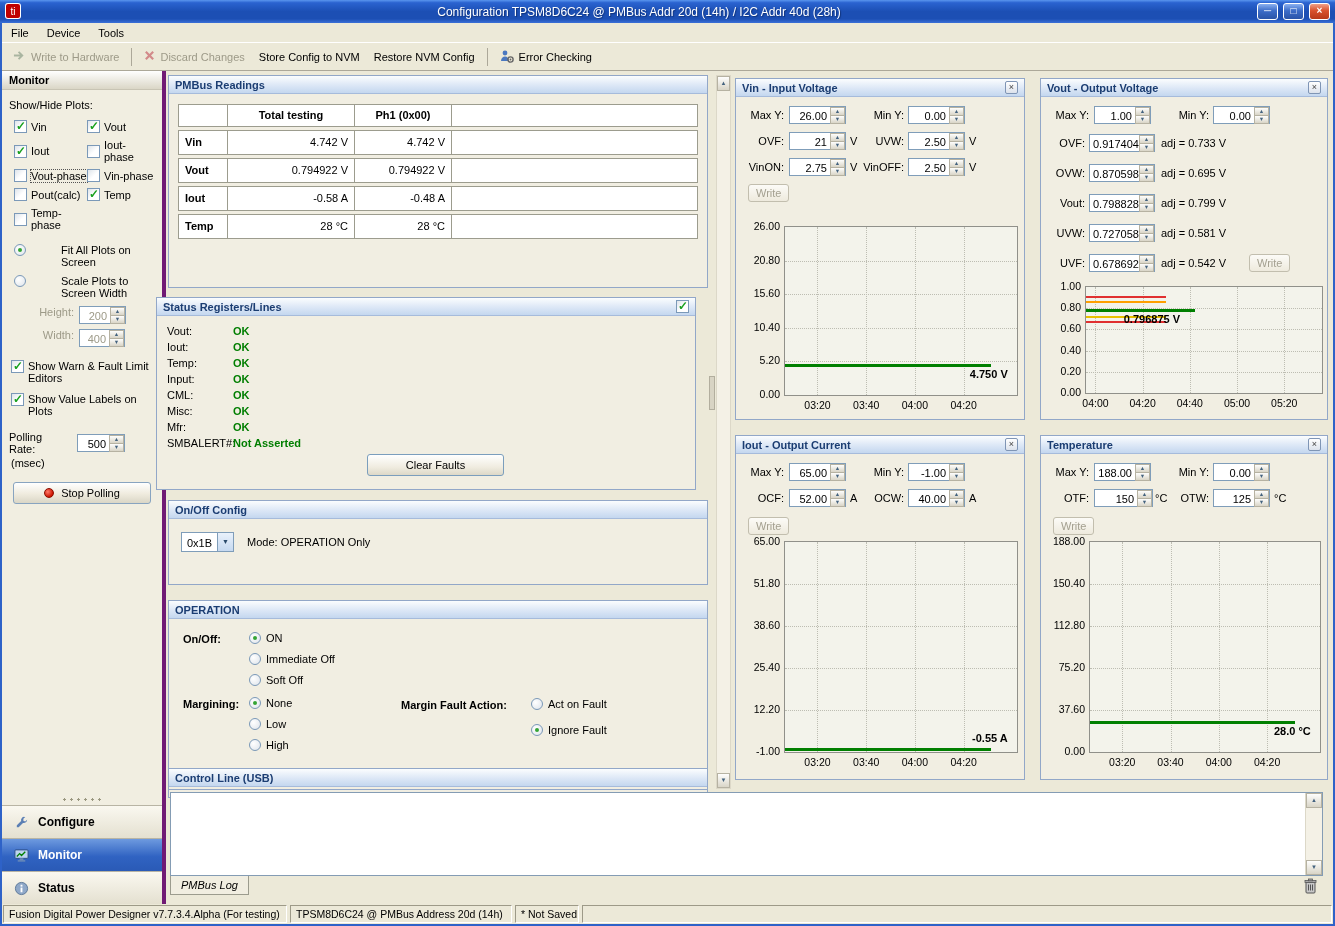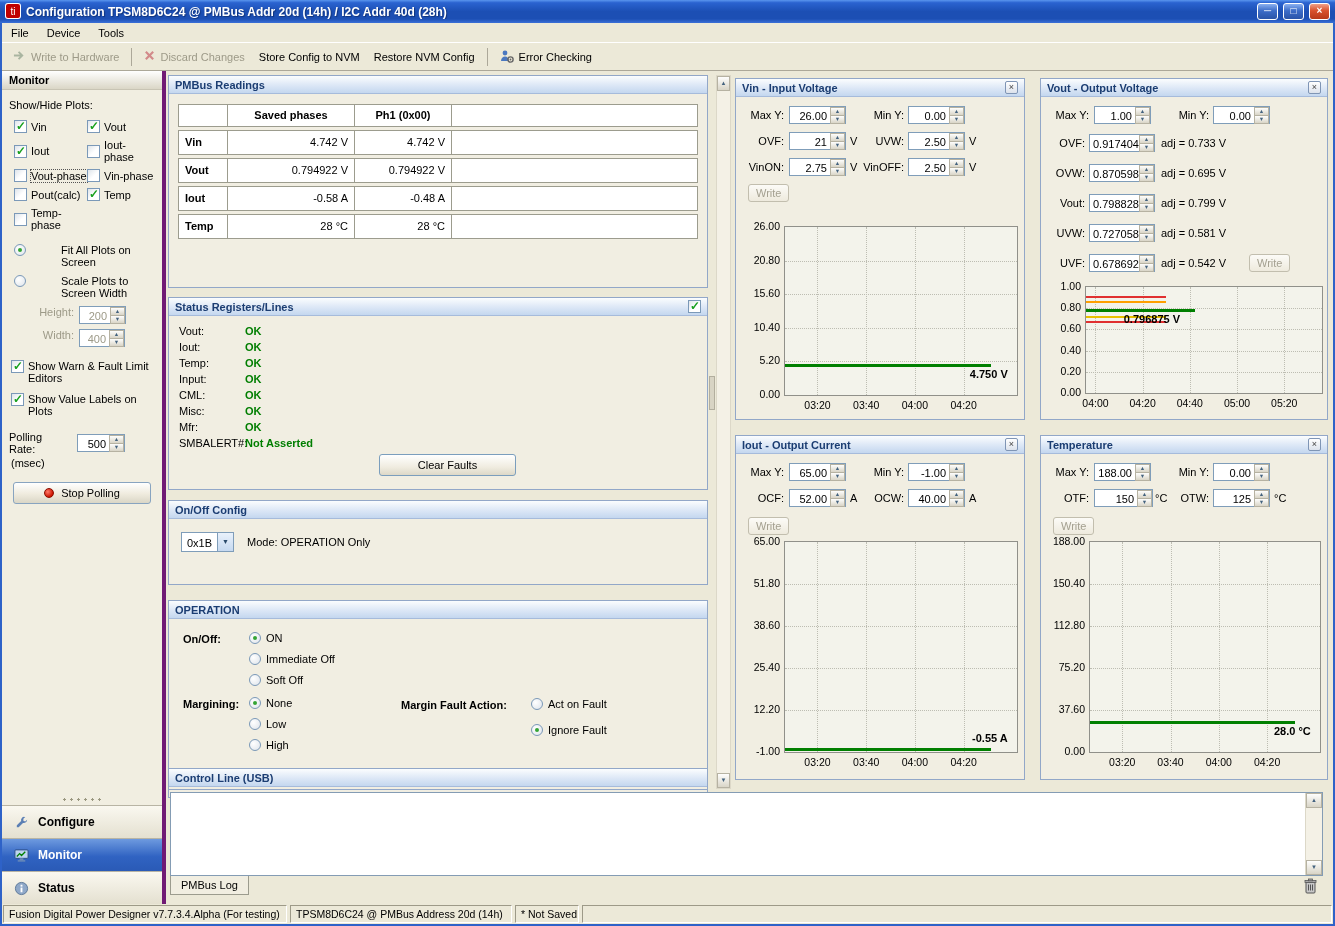--- a/index.html
+++ b/index.html
@@ -1,19 +1,19 @@
 <!DOCTYPE html>
 <html><head>
 <meta charset="utf-8">
 <style>
 *{margin:0;padding:0;box-sizing:border-box;}
 body{width:1335px;height:926px;position:relative;overflow:hidden;font-family:"Liberation Sans",sans-serif;font-size:11px;color:#000;background:#ECE9D8;}
 #win{position:absolute;inset:0;background:#ECE9D8;box-shadow:inset 2px 0 0 #2E62C8, inset -2px 0 0 #2E62C8, inset 0 -2px 0 #2E62C8;}
 .titlebar{position:absolute;left:0;top:0;right:0;height:23px;display:flex;align-items:center;gap:5px;padding:0 5px;background:linear-gradient(180deg,#5A96EE 0%,#2A63D0 12%,#1C4FB4 50%,#1C4FB4 82%,#3A70D8 100%);}
-.titlebar .title{flex:1;color:#fff;font-weight:bold;font-size:12px;text-shadow:1px 1px 1px #11337A;white-space:nowrap;overflow:hidden;}
+.titlebar .title{flex:1;color:#fff;font-weight:normal;font-size:12px;text-shadow:1px 1px 1px #11337A;white-space:nowrap;overflow:hidden;text-align:center;}
 .winbtn{width:21px;height:17px;border:1px solid #fff;border-radius:3px;color:#fff;font-size:10px;line-height:14px;text-align:center;font-weight:bold;}
 .winbtn.minb,.winbtn.maxb{background:linear-gradient(180deg,#8AB0F0,#3C6CC8 45%,#2A54A8);}
 .winbtn.closeb{background:linear-gradient(180deg,#F0A088,#D8502C 45%,#B83818);}
 .menubar{position:absolute;top:23px;left:2px;right:2px;height:20px;display:flex;align-items:center;background:#ECE9D8;border-bottom:1px solid #FFFFFF;}
 .menu-item{padding:3px 9px;}
 .toolbar{position:absolute;top:43px;left:2px;right:2px;height:28px;display:flex;align-items:center;padding:0 4px;background:#ECE9D8;border-bottom:1px solid #ACA899;}
 .tbtn{display:flex;align-items:center;gap:5px;padding:4px 7px;border-radius:2px;white-space:nowrap;}
 .tbtn.disabled{color:#9D9A88;}
 .tsep{width:1px;height:18px;background:#ACA899;margin:0 5px;}
 .sidebar{position:absolute;left:2px;top:71px;width:164px;bottom:22px;background:#F1EEE1;border-right:4px solid #701a75;display:flex;flex-direction:column;}
@@ -82,21 +82,21 @@
 .ylab{position:absolute;right:calc(100% + 5px);transform:translateY(-55%);font-size:10.5px;white-space:nowrap;}
 .xlab{position:absolute;top:calc(100% + 4px);transform:translateX(-50%);font-size:10.5px;}
 .dline{position:absolute;height:2px;left:0;}
 .dline.thick{height:3px;}
 .vlab{position:absolute;font-weight:bold;white-space:nowrap;}
 .midscroll{position:absolute;left:716px;top:75px;width:15px;height:714px;background:#F4F1E6;border:1px solid #DCD8C8;}
 .sarr{position:absolute;left:0;right:0;height:15px;background:linear-gradient(#FEFEFD,#D9D5C7);border:1px solid #B6B2A2;font-size:6px;line-height:13px;text-align:center;color:#44637F;}
 .vsplit{position:absolute;left:709px;top:376px;width:6px;height:34px;background:#D8D4C4;border:1px solid #B2AE9E;}
 .logbox{position:absolute;left:170px;right:12px;top:792px;height:84px;background:#fff;border:1px solid #849CB4;}
 .logscroll{position:absolute;top:0;bottom:0;right:0;width:17px;background:#F4F1E6;border-left:1px solid #DCD8C8;}
-.logtabs{position:absolute;left:170px;top:876px;height:19px;display:flex;}
+.logtabs{position:absolute;left:170px;top:876px;height:19px;display:flex;font-style:italic;}
 .logtab{padding:3px 10px 0;border:1px solid #9C9C8E;border-top:none;background:#F1EEE1;}
 .trash{position:absolute;right:16px;top:878px;width:16px;height:16px;}
 .statusbar{position:absolute;left:2px;right:2px;bottom:2px;height:20px;background:#ECE9D8;display:flex;gap:3px;padding:1px;font-size:10.5px;}
 .scell{border:1px solid;border-color:#9D9A88 #FFF #FFF #9D9A88;padding:2px 5px 0;white-space:nowrap;overflow:hidden;}
 </style>
 </head>
 <body>
 
 <div id="win">
 
@@ -282,21 +282,21 @@
     </div>
   </div>
 
   <div class="panel" style="left:168px;top:75px;width:540px;height:213px">
     <div class="phead">
         <span>PMBus Readings</span>
       </div>
     <div class="pmtbl">
       <div class="pmr ph">
         <span class="c"></span>
-        <span class="c">Saved phases</span>
+        <span class="c">Total testing</span>
         <span class="c">Ph1 (0x00)</span>
         <span class="c"></span>
       </div>
       <div class="pmr">
         <span class="c lbl">Vin</span>
         <span class="c v">4.742 V</span>
         <span class="c v">4.742 V</span>
         <span class="c"></span>
       </div>
       <div class="pmr">
@@ -313,21 +313,21 @@
       </div>
       <div class="pmr">
         <span class="c lbl">Temp</span>
         <span class="c v">28 °C</span>
         <span class="c v">28 °C</span>
         <span class="c"></span>
       </div>
     </div>
   </div>
 
-  <div class="panel" style="left:168px;top:297px;width:540px;height:193px">
+  <div class="panel" style="left:156px;top:297px;width:540px;height:193px">
     <div class="phead">
       <span>Status Registers/Lines</span>
       <span class="sp"></span>
       <span class="cb hcb checked"></span>
     </div>
     <div class="statrows">
       <div class="strow">
           <span class="stlab">Vout:</span>
           <span class="stval">OK</span>
         </div>

